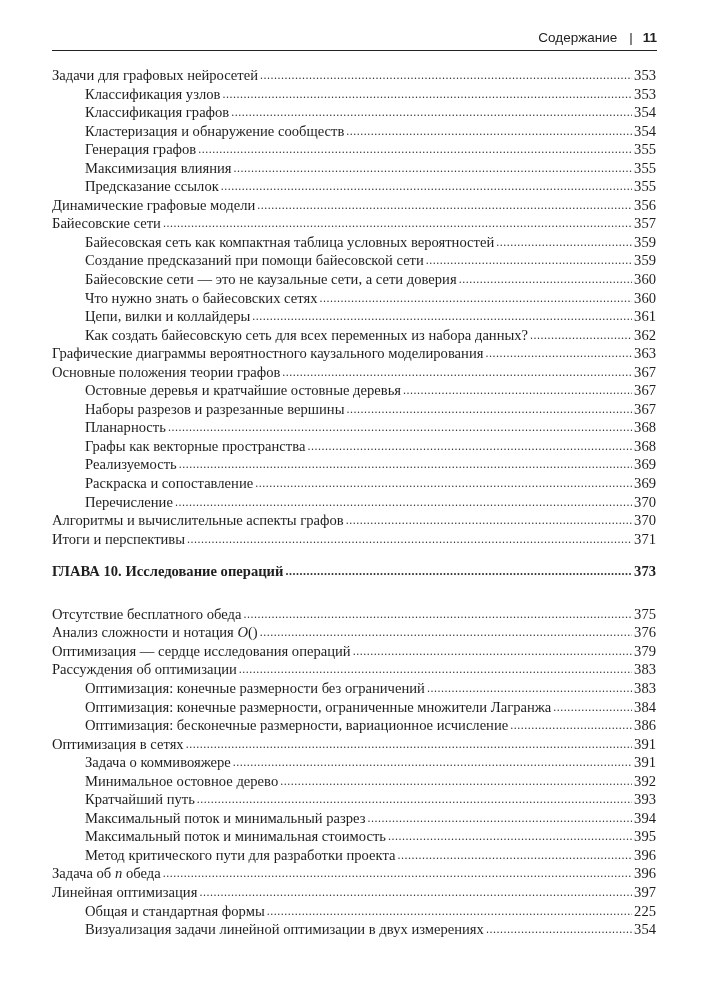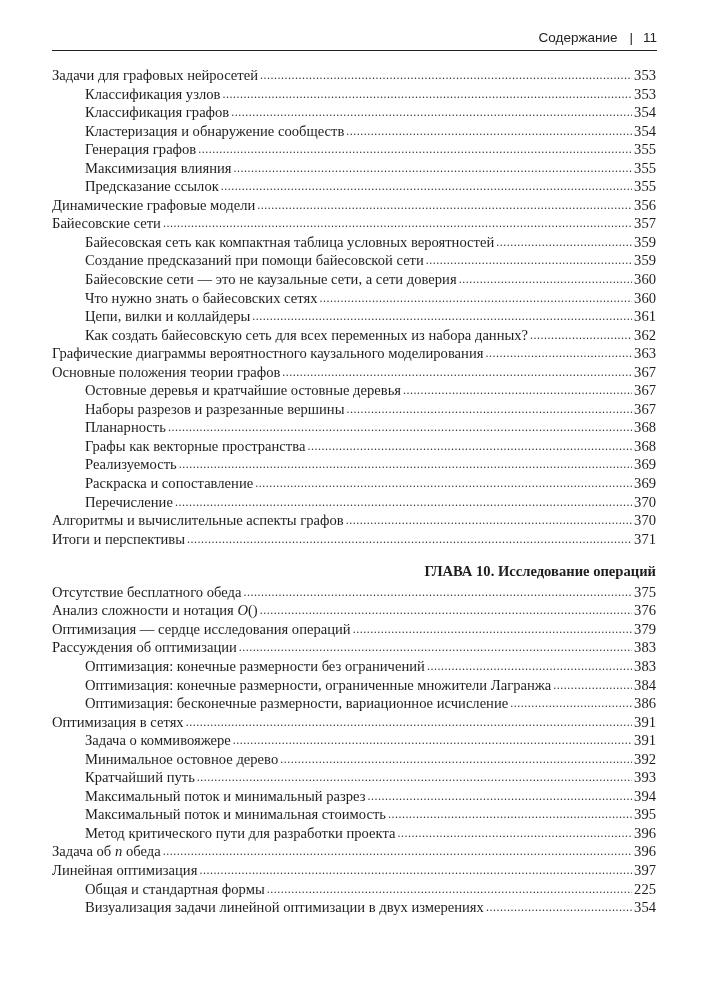--- a/index.html
+++ b/index.html
@@ -4,40 +4,40 @@
 <style>
   html, body { margin: 0; padding: 0; background: #ffffff; }
   body { width: 709px; height: 1000px; position: relative; overflow: hidden; color: #1a1a1a; }
   .running-head {
     position: absolute; left: 52px; top: 28px; width: 605px; height: 22px;
     border-bottom: 1.5px solid #222;
     font-family: "Liberation Sans", sans-serif; font-size: 13.5px;
     text-align: right; line-height: 20px; color: #222;
   }
   .running-head .sep { display: inline-block; margin: 0 10px 0 12px; }
-  .running-head .pg { font-weight: normal; }
+  .running-head .pg { font-weight: bold; }
   .toc {
     position: absolute; left: 52px; top: 66px; width: 604px;
     font-family: "Liberation Serif", serif; font-size: 14.6px; color: #1e1e1e;
   }
   .row {
-    display: flex; align-items: flex-end; height: 18.55px; line-height: 18.55px;
+    display: flex; align-items: flex-start; height: 18.55px; line-height: 18.55px;
     white-space: nowrap; overflow: hidden;
   }
   .row.l2 { padding-left: 33px; }
   .row .t { flex: 0 0 auto; }
   .row .d {
     flex: 1 1 auto; overflow: hidden; margin: 0 2px;
     letter-spacing: 0.5px; color: #333; font-size: 12px;
   }
   .row .d::before {
     content: "................................................................................................................................................................................................................................................................";
   }
   .row .p { flex: 0 0 auto; text-align: right; }
-  .row.chapter { font-weight: bold; margin-top: 14px; margin-bottom: 2px; flex-direction: column; }
+  .row.chapter { font-weight: bold; margin-top: 14px; margin-bottom: 24px; }
   .row.chapter .d { font-weight: bold; }
   .it { font-style: italic; }
 </style>
 </head>
 <body>
 
 <div class="running-head">
   <span>Содержание</span><span class="sep">|</span><span class="pg">11</span>
 </div>
 

